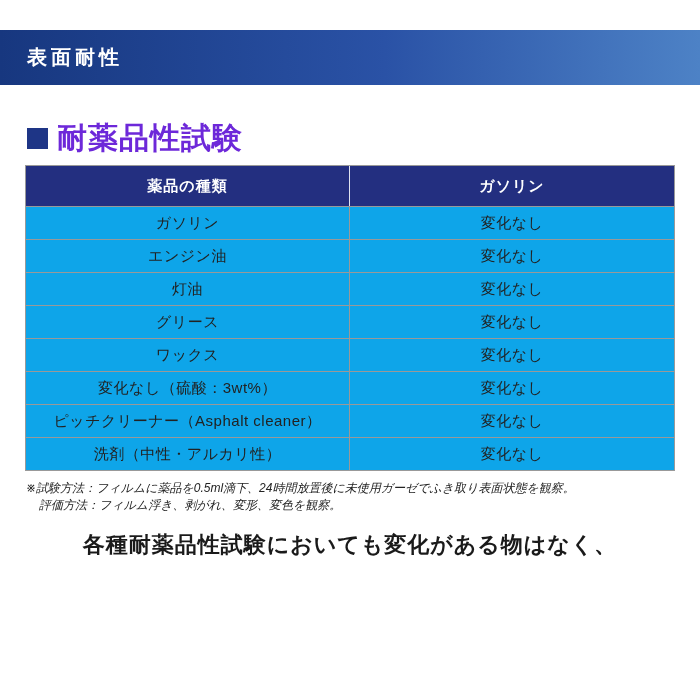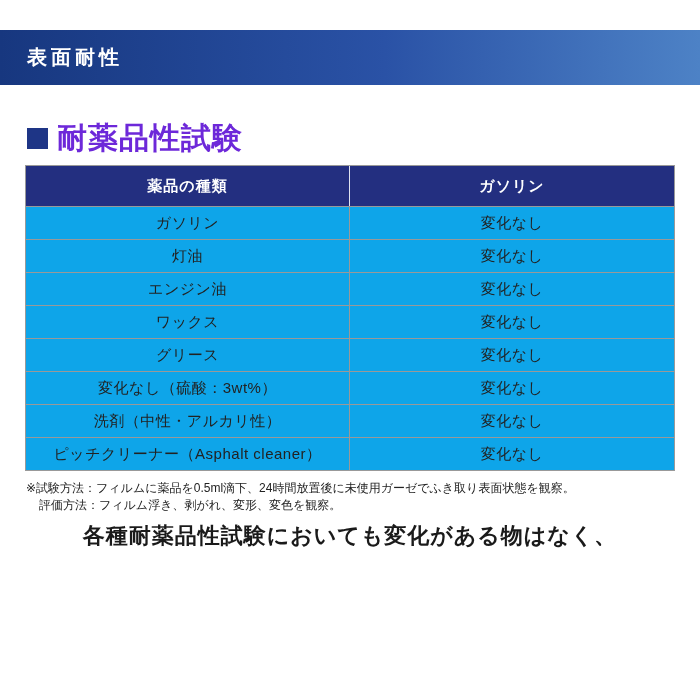--- a/index.html
+++ b/index.html
@@ -75,25 +75,26 @@
     background: #0ea5e9;
     letter-spacing: 0.5px;
   }
   table.chem td:first-child { border-right: 1px solid #999999; }
   
   .footnote {
     margin: 9px 0 0 26px;
     font-size: 12px;
     line-height: 17px;
     color: #222222;
+    font-style: italic;
   }
   .footnote .line2 { padding-left: 13px; }
   
   .summary {
-    margin-top: 8px;
+    margin-top: 17px;
     text-align: center;
     font-size: 22px;
     line-height: 28px;
     font-weight: 600;
     color: #1a1a1a;
     letter-spacing: 1px;
   }
 </style>
 </head>
 <body>
@@ -114,45 +115,45 @@
         <th>薬品の種類</th>
         <th>ガソリン</th>
       </tr>
     </thead>
     <tbody>
         <tr>
           <td>ガソリン</td>
           <td>変化なし</td>
         </tr>
         <tr>
+          <td>エンジン油</td>
+          <td>変化なし</td>
+        </tr>
+        <tr>
           <td>灯油</td>
           <td>変化なし</td>
         </tr>
         <tr>
-          <td>エンジン油</td>
+          <td>グリース</td>
           <td>変化なし</td>
         </tr>
         <tr>
           <td>ワックス</td>
           <td>変化なし</td>
         </tr>
         <tr>
-          <td>グリース</td>
-          <td>変化なし</td>
-        </tr>
-        <tr>
           <td>変化なし（硫酸：3wt%）</td>
           <td>変化なし</td>
         </tr>
         <tr>
-          <td>洗剤（中性・アルカリ性）</td>
+          <td>ピッチクリーナー（Asphalt cleaner）</td>
           <td>変化なし</td>
         </tr>
         <tr>
-          <td>ピッチクリーナー（Asphalt cleaner）</td>
+          <td>洗剤（中性・アルカリ性）</td>
           <td>変化なし</td>
         </tr>
       </tbody>
   </table>
 </div>
 
 <div class="footnote">
   <div class="line1">※試験方法：フィルムに薬品を0.5ml滴下、24時間放置後に未使用ガーゼでふき取り表面状態を観察。</div>
   <div class="line2">評価方法：フィルム浮き、剥がれ、変形、変色を観察。</div>
 </div>

